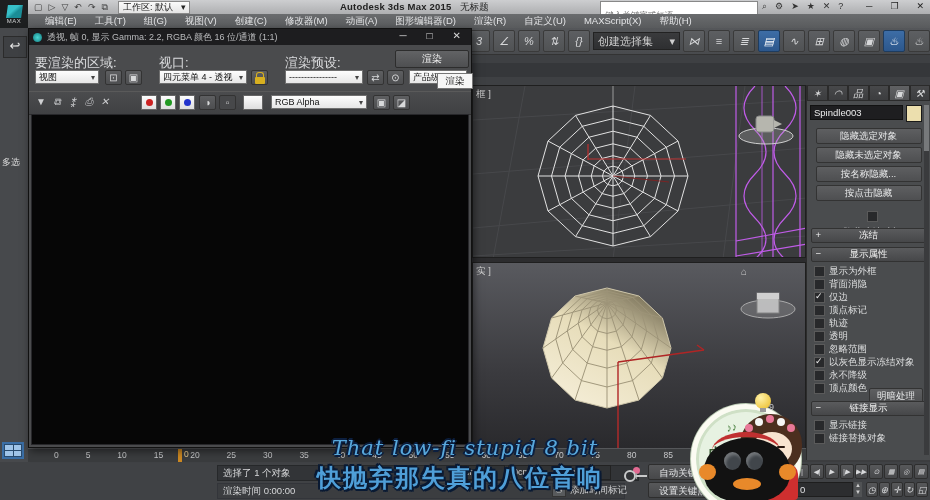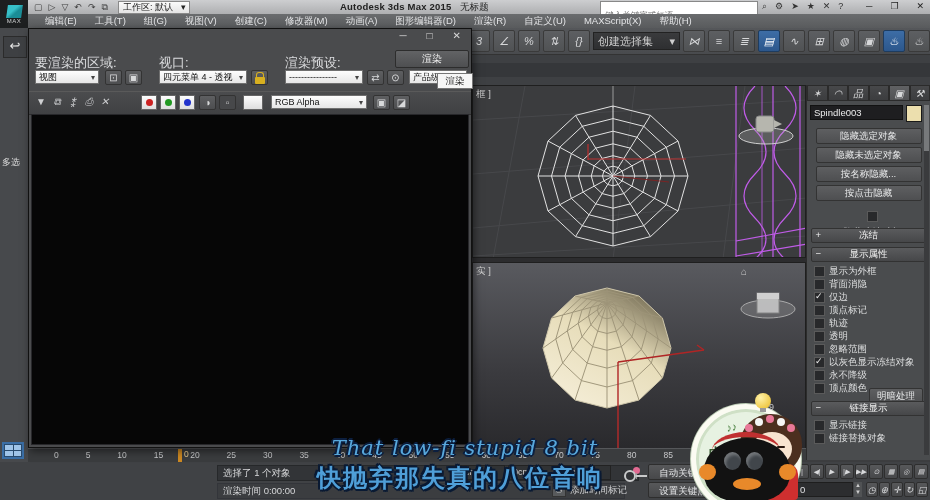--- a/index.html
+++ b/index.html
@@ -557,20 +557,24 @@
     <div class="navrow">
         <span><i>◷</i></span>
         <span><i>⊕</i></span>
         <span><i>✛</i></span>
         <span><i>↻</i></span>
         <span><i>◱</i></span>
       </div>
   </div>
 
   <div class="a rfw">
+    <div class="rfw-title">
+      <span class="ic"></span>
+      <span class="t">透视, 帧 0, 显示 Gamma: 2.2, RGBA 颜色 16 位/通道 (1:1)</span>
+    </div>
     <div class="rfw-winbtns">
         <span>─</span>
         <span>□</span>
         <span>✕</span>
       </div>
     <span class="rfw-lbl" style="left:6px;top:25px;">要渲染的区域:</span>
     <span class="rfw-lbl" style="left:130px;top:25px;">视口:</span>
     <span class="rfw-lbl" style="left:256px;top:25px;">渲染预设:</span>
     <div class="ddw" style="left:6px;top:41px;width:64px;">
       <span>视图</span>

